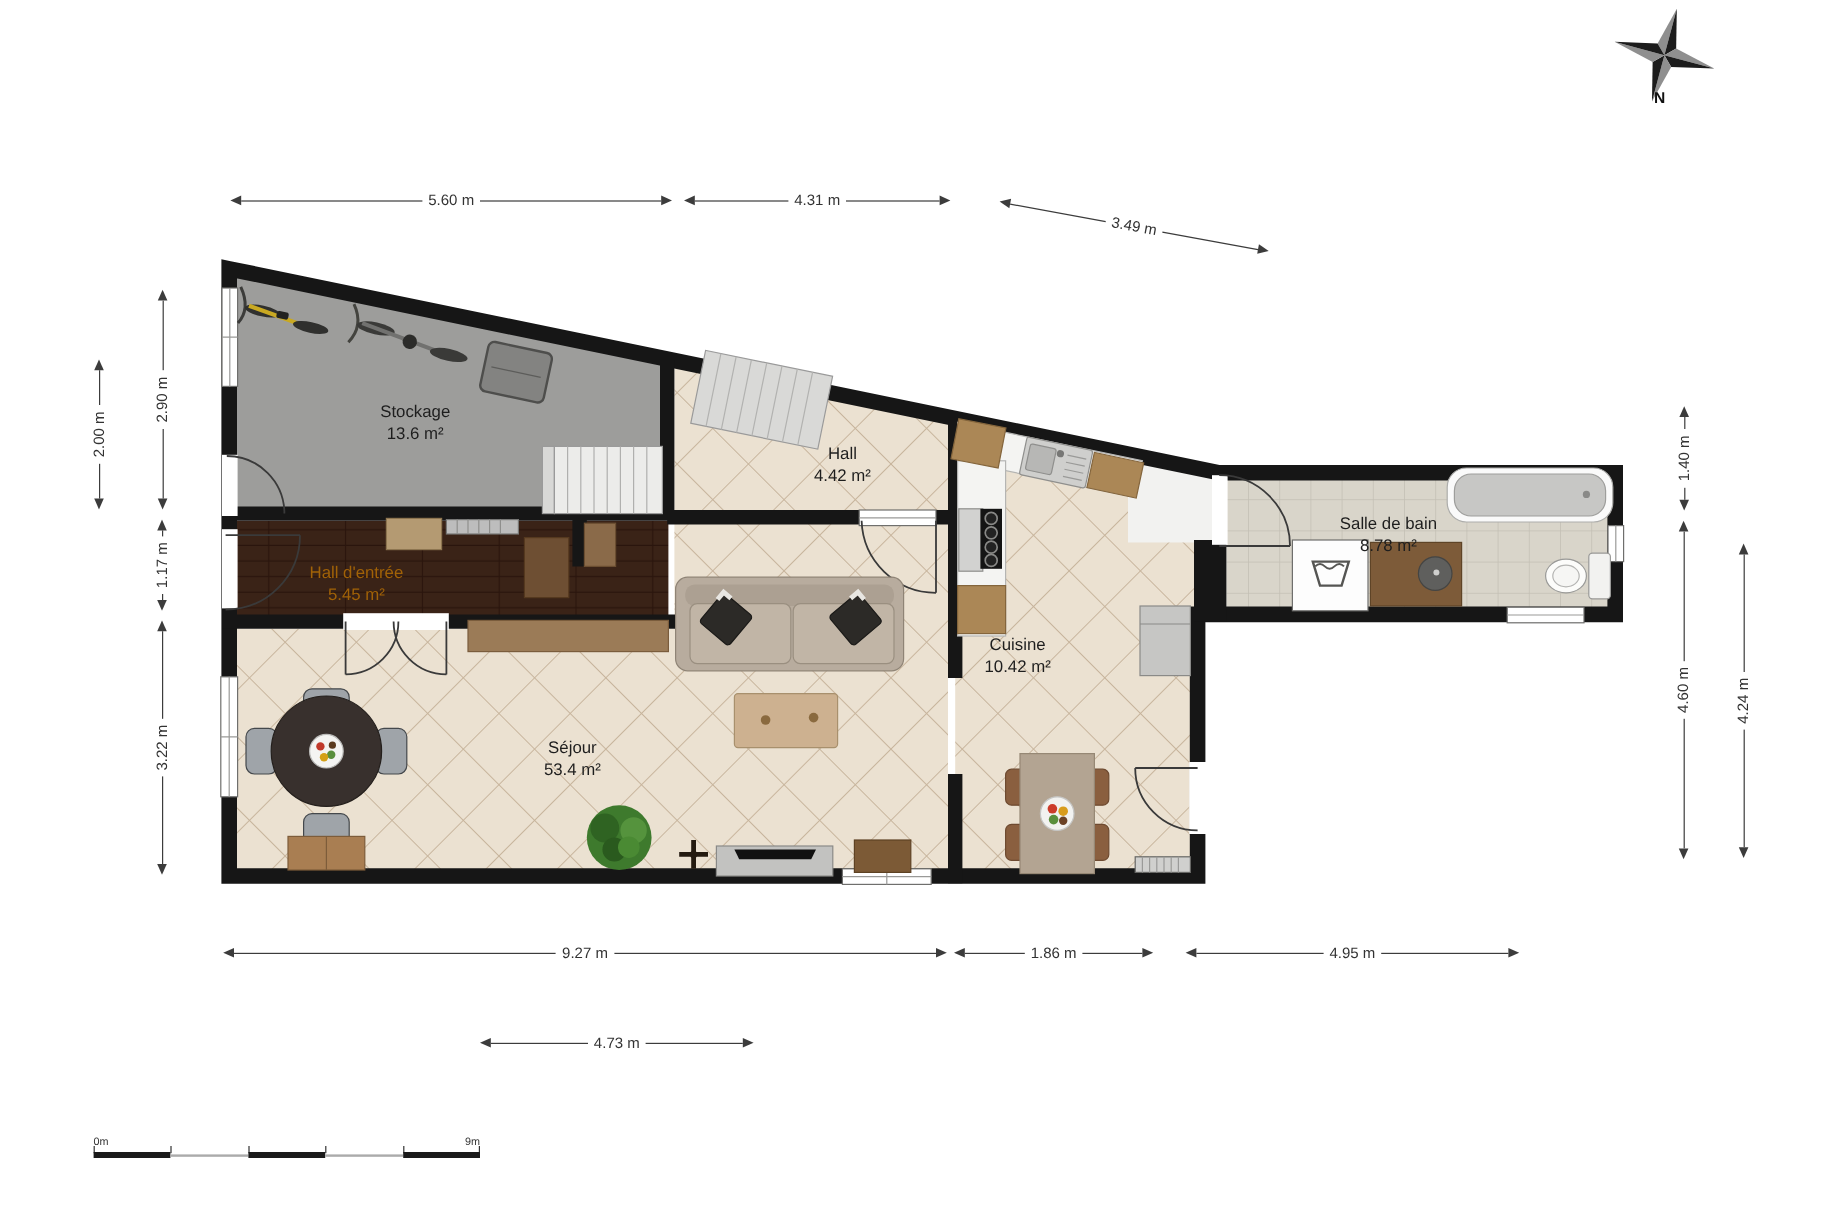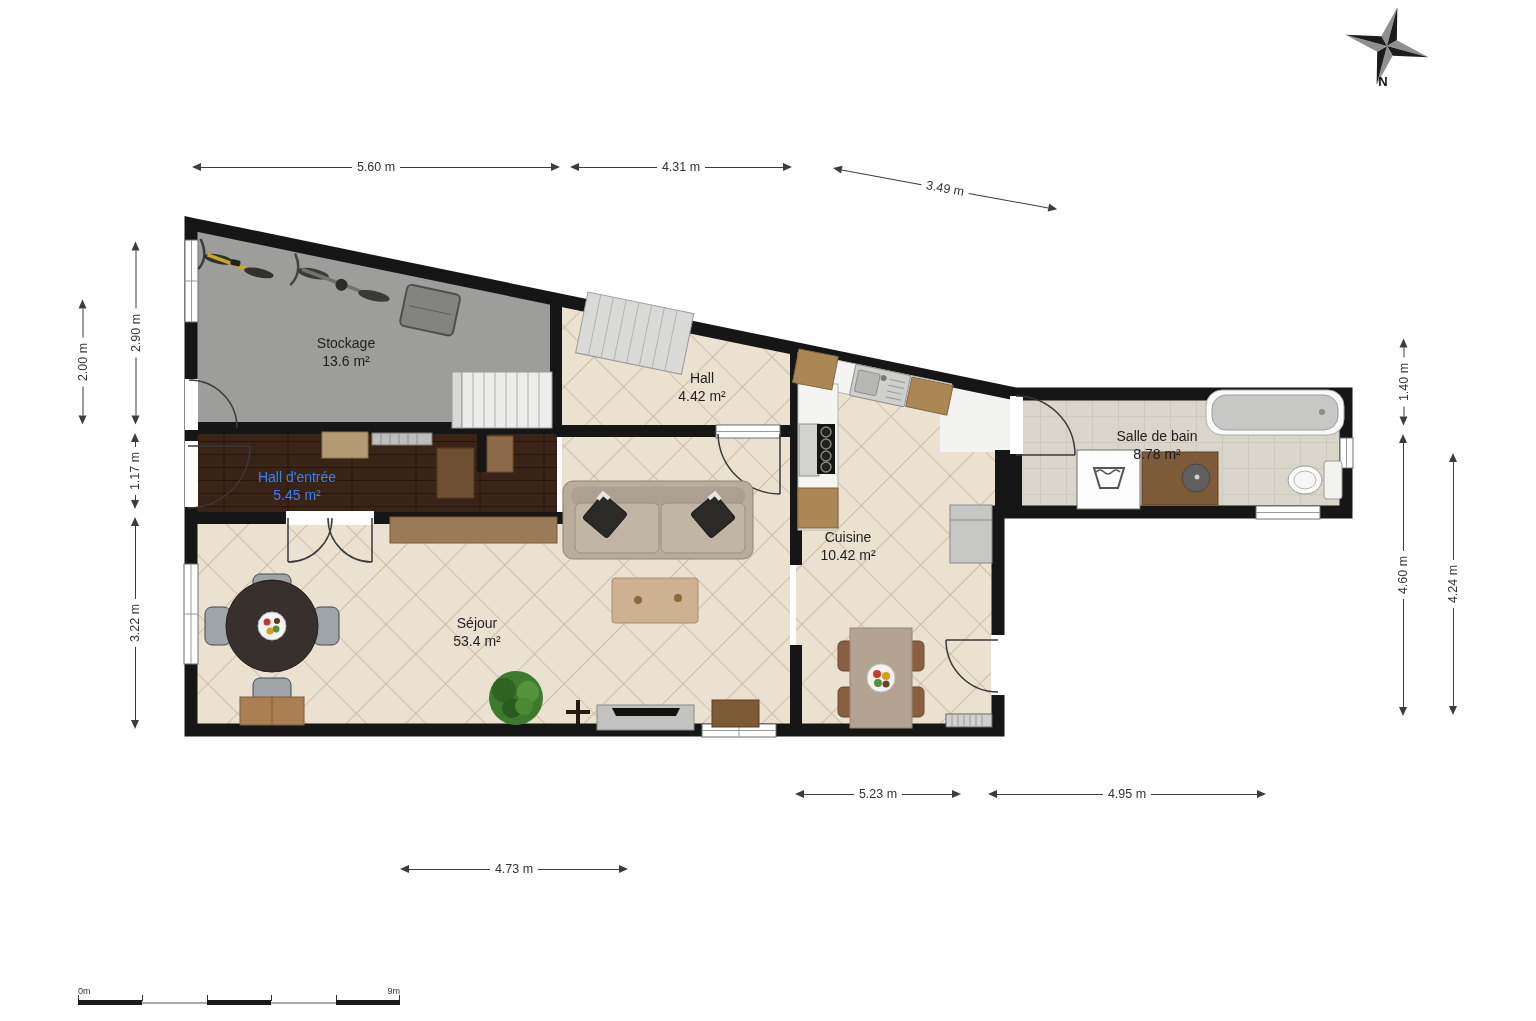--- a/index.html
+++ b/index.html
@@ -1,30 +1,30 @@
 <!DOCTYPE html>
 <html><head>
 <meta charset="utf-8">
 <style>
   html,body{margin:0;padding:0;background:#fff}
   .canvas{position:relative;width:1536px;height:1021px;background:#ffffff;
           font-family:"Liberation Sans",sans-serif;overflow:hidden}
   .plan-svg{position:absolute;left:0;top:0}
   .room-label{position:absolute;transform:translate(-50%,-50%);text-align:center;
               font-size:14px;color:#1e1e1e;line-height:1.3;white-space:nowrap}
-  .room-label.light{color:#3b82f6}
+  .room-label.light{color:#a16207}
   .dim{position:absolute;display:flex;align-items:center;height:14px;color:#333;font-size:12.5px}
   .dim .ln{flex:1;height:0;border-top:1px solid #3c3c3c}
   .dim .lbl{margin:0 5px;white-space:nowrap}
   .dim .ah{width:0;height:0;border-top:4px solid transparent;border-bottom:4px solid transparent}
   .dim .ah.l{border-right:9px solid #3c3c3c}
   .dim .ah.r{border-left:9px solid #3c3c3c}
   .dim.v{transform:rotate(-90deg)}
   .dim.slant{transform:rotate(10.4deg);transform-origin:left center}
-  .scalebar{position:absolute;left:78px;top:986px;width:322px;height:28px}
+  .scalebar{position:absolute;left:78px;top:946px;width:322px;height:28px}
   .scalebar .sl{position:absolute;top:0;font-size:9px;color:#333}
   .scalebar .sl.r{right:0}
   .sb-seg{position:absolute;top:14px;height:5px;background:#1a1a1a}
   .sb-line{position:absolute;top:16px;height:2px;background:#ababab}
   .sb-tick{position:absolute;top:9px;width:1px;height:6px;background:#333}
   .compass{position:absolute;left:1342px;top:4px;width:92px;height:92px}
   .compass-n{position:absolute;left:1371px;top:74px;width:24px;text-align:center;
              font-size:13px;font-weight:bold;color:#111}
 </style>
 </head>
@@ -369,24 +369,31 @@
       <span class="ah r"></span>
   </div>
   <div class="dim v" style="left:1322px;top:577px;width:262px">
     <span class="ah l"></span>
       <span class="ln"></span>
       <span class="lbl">4.24 m</span>
       <span class="ln"></span>
       <span class="ah r"></span>
   </div>
 
+  <div class="dim" style="left:186px;top:787px;width:603px">
+    <span class="ah l"></span>
+      <span class="ln"></span>
+      <span class="lbl">9.27 m</span>
+      <span class="ln"></span>
+      <span class="ah r"></span>
+  </div>
   <div class="dim" style="left:795px;top:787px;width:166px">
     <span class="ah l"></span>
       <span class="ln"></span>
-      <span class="lbl">5.23 m</span>
+      <span class="lbl">1.86 m</span>
       <span class="ln"></span>
       <span class="ah r"></span>
   </div>
   <div class="dim" style="left:988px;top:787px;width:278px">
     <span class="ah l"></span>
       <span class="ln"></span>
       <span class="lbl">4.95 m</span>
       <span class="ln"></span>
       <span class="ah r"></span>
   </div>

